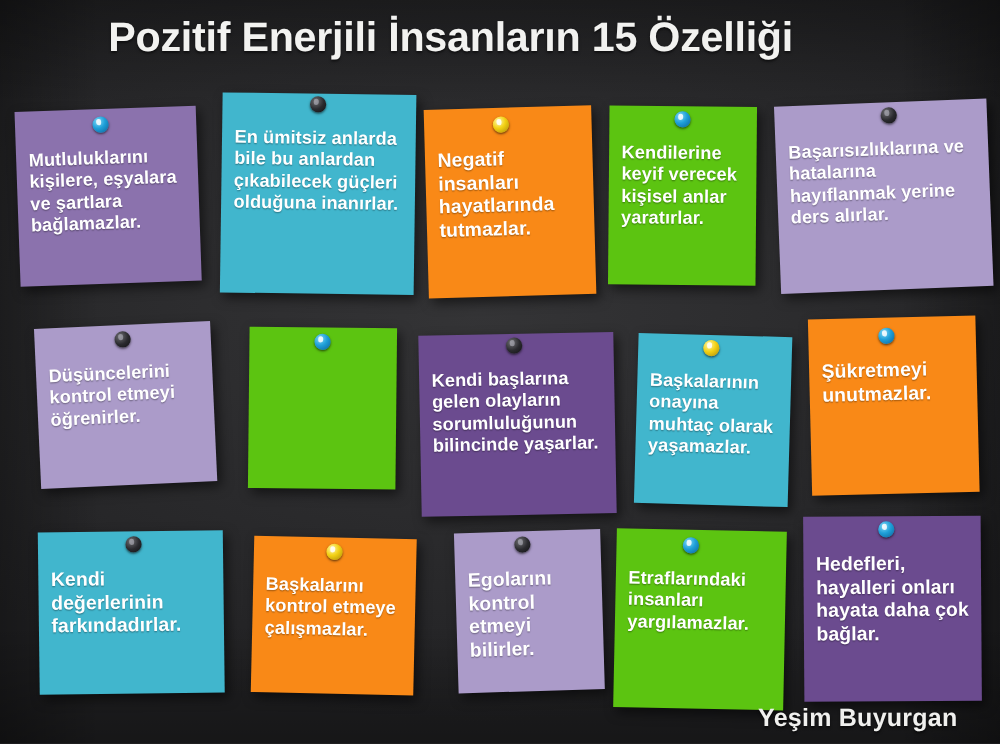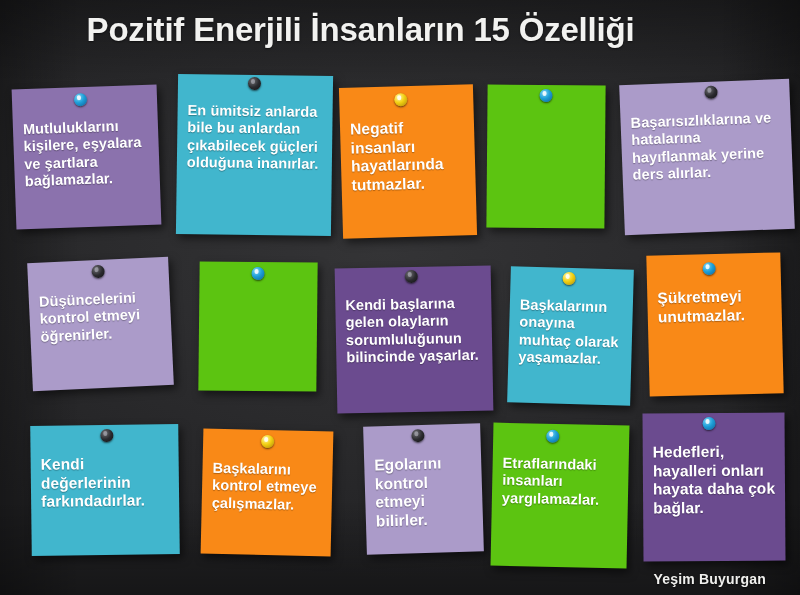--- a/index.html
+++ b/index.html
@@ -91,21 +91,21 @@
   .pin-blue  { background: radial-gradient(circle at 34% 30%, #7fd8f7 0%, #1e9fd8 45%, #0d5f95 100%); }
   .pin-dark  { background: radial-gradient(circle at 34% 30%, #6e6e72 0%, #2a2a2e 52%, #101012 100%); }
   .pin-dark::after { background: rgba(190,190,200,0.55); }
   .pin-yellow{ background: radial-gradient(circle at 34% 30%, #fff6a8 0%, #f2d012 45%, #a8880a 100%); }
 
   #signature {
     position: absolute;
     right: 34px;
     bottom: 8px;
     color: #f0f0ee;
-    font-size: 14px;
+    font-size: 20px;
     font-weight: 700;
     letter-spacing: 0.2px;
     text-shadow: 0 1px 2px rgba(0,0,0,0.6);
     z-index: 6;
   }
 </style>
 </head>
 <body>
 
 <div id="board">
@@ -120,20 +120,21 @@
       <div class="note" style="left: 177px; top: 75px; width: 155px; height: 160px; background: rgb(65, 182, 205); transform: rotate(0.8deg); font-size: 14.5px;">
         <span class="pin pin-dark" style="left: 70px; top: 2px;"></span>
         <span class="txt" style="margin-top: 18px;">En ümitsiz anlarda bile bu anlardan çıkabilecek güçleri olduğuna inanırlar.</span>
       </div>
       <div class="note" style="left: 341px; top: 86px; width: 134px; height: 151px; background: rgb(249, 137, 23); transform: rotate(-1.6deg); font-size: 15.5px;">
         <span class="pin pin-yellow" style="left: 55px; top: 7px;"></span>
         <span class="txt" style="margin-top: 23px;">Negatif insanları hayatlarında tutmazlar.</span>
       </div>
       <div class="note" style="left: 487px; top: 85px; width: 118px; height: 143px; background: rgb(92, 196, 17); transform: rotate(0.5deg); font-size: 14.5px;">
         <span class="pin pin-blue" style="left: 52px; top: 4px;"></span>
+        <span class="txt" style="margin-top: 20px;">Kendilerine keyif verecek kişisel anlar yaratırlar.</span>
       </div>
       <div class="note" style="left: 622px; top: 82px; width: 170px; height: 150px; background: rgb(171, 155, 201); transform: rotate(-2.2deg); font-size: 14.5px;">
         <span class="pin pin-dark" style="left: 85px; top: 4px;"></span>
         <span class="txt" style="margin-top: 20px;">Başarısızlıklarına ve hatalarına hayıflanmak yerine ders alırlar.</span>
       </div>
       <div class="note" style="left: 30px; top: 260px; width: 141px; height: 128px; background: rgb(171, 155, 201); transform: rotate(-2.6deg); font-size: 14.5px;">
         <span class="pin pin-dark" style="left: 64px; top: 5px;"></span>
         <span class="txt" style="margin-top: 21px;">Düşüncelerini kontrol etmeyi öğrenirler.</span>
       </div>
       <div class="note" style="left: 199px; top: 262px; width: 118px; height: 129px; background: rgb(92, 196, 17); transform: rotate(0.6deg); font-size: 14.5px;">

